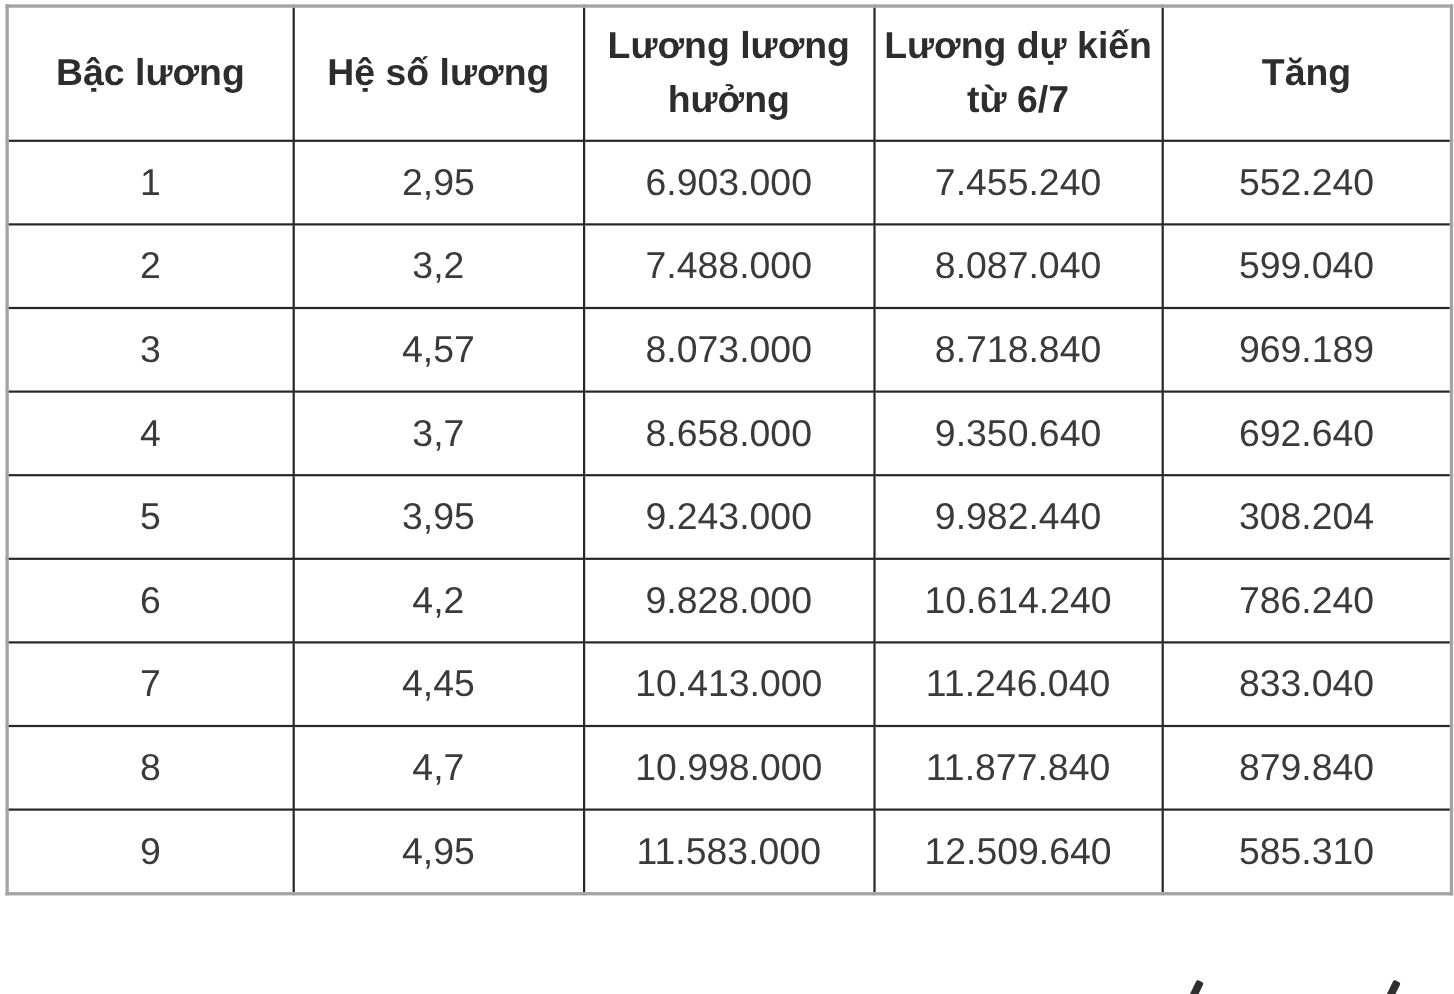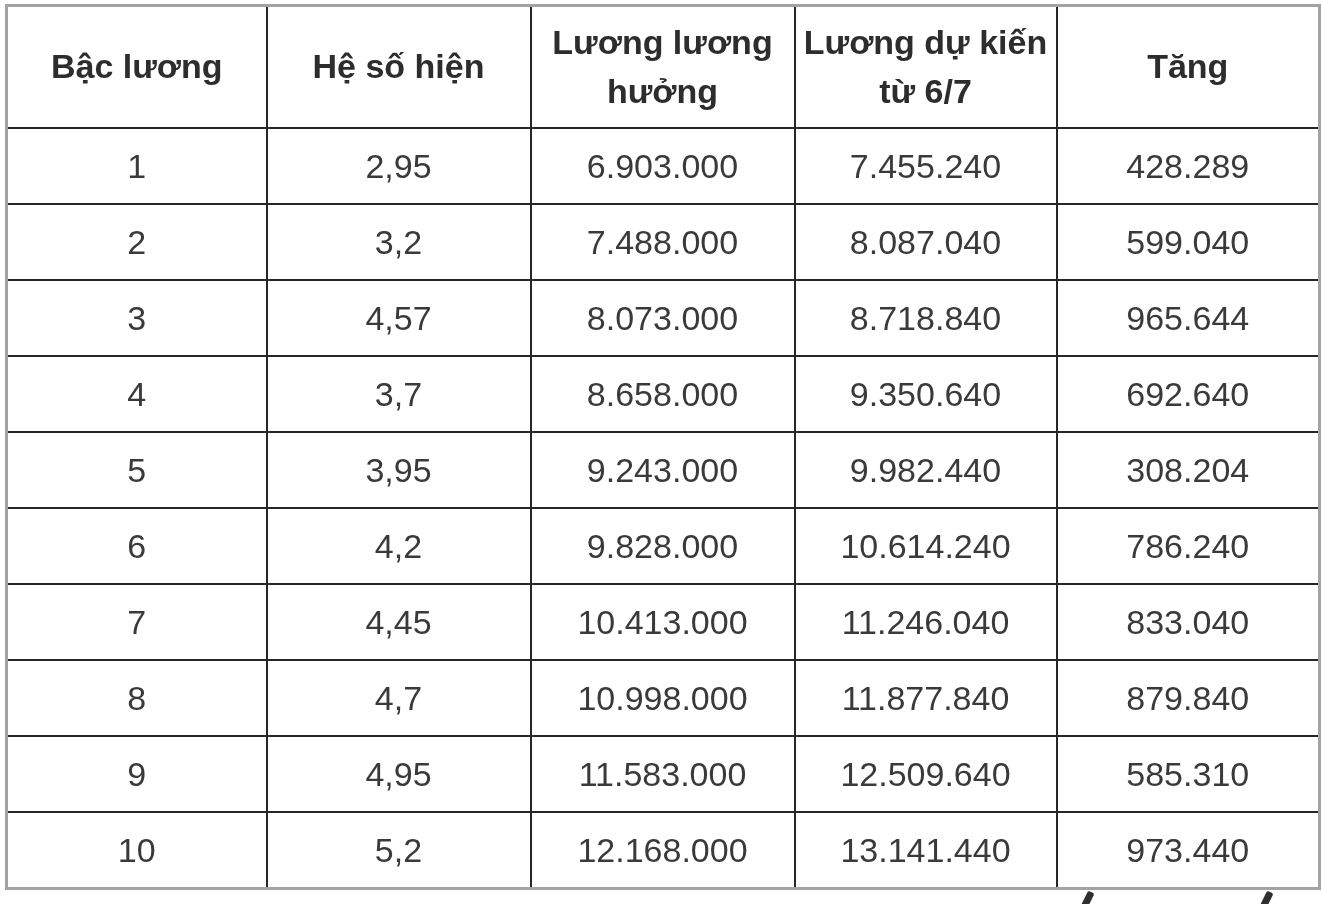--- a/index.html
+++ b/index.html
@@ -62,47 +62,47 @@
   <colgroup>
     <col style="width:260px">
     <col style="width:264px">
     <col style="width:264px">
     <col style="width:262px">
     <col style="width:263px">
   </colgroup>
   <thead>
     <tr>
       <th>Bậc lương</th>
-      <th>Hệ số hiện</th>
+      <th>Hệ số lương</th>
       <th>Lương lương hưởng</th>
       <th>Lương dự kiến từ 6/7</th>
       <th>Tăng</th>
     </tr>
   </thead>
   <tbody>
     <tr>
       <td>1</td>
       <td>2,95</td>
       <td>6.903.000</td>
       <td>7.455.240</td>
-      <td>428.289</td>
+      <td>552.240</td>
     </tr>
     <tr>
       <td>2</td>
       <td>3,2</td>
       <td>7.488.000</td>
       <td>8.087.040</td>
       <td>599.040</td>
     </tr>
     <tr>
       <td>3</td>
       <td>4,57</td>
       <td>8.073.000</td>
       <td>8.718.840</td>
-      <td>965.644</td>
+      <td>969.189</td>
     </tr>
     <tr>
       <td>4</td>
       <td>3,7</td>
       <td>8.658.000</td>
       <td>9.350.640</td>
       <td>692.640</td>
     </tr>
     <tr>
       <td>5</td>
@@ -132,24 +132,17 @@
       <td>11.877.840</td>
       <td>879.840</td>
     </tr>
     <tr>
       <td>9</td>
       <td>4,95</td>
       <td>11.583.000</td>
       <td>12.509.640</td>
       <td>585.310</td>
     </tr>
-    <tr>
-      <td>10</td>
-      <td>5,2</td>
-      <td>12.168.000</td>
-      <td>13.141.440</td>
-      <td>973.440</td>
-    </tr>
   </tbody>
 </table>
 
 <div class="cutoff-mark m1"></div>
 <div class="cutoff-mark m2"></div>
 
 </body></html>

